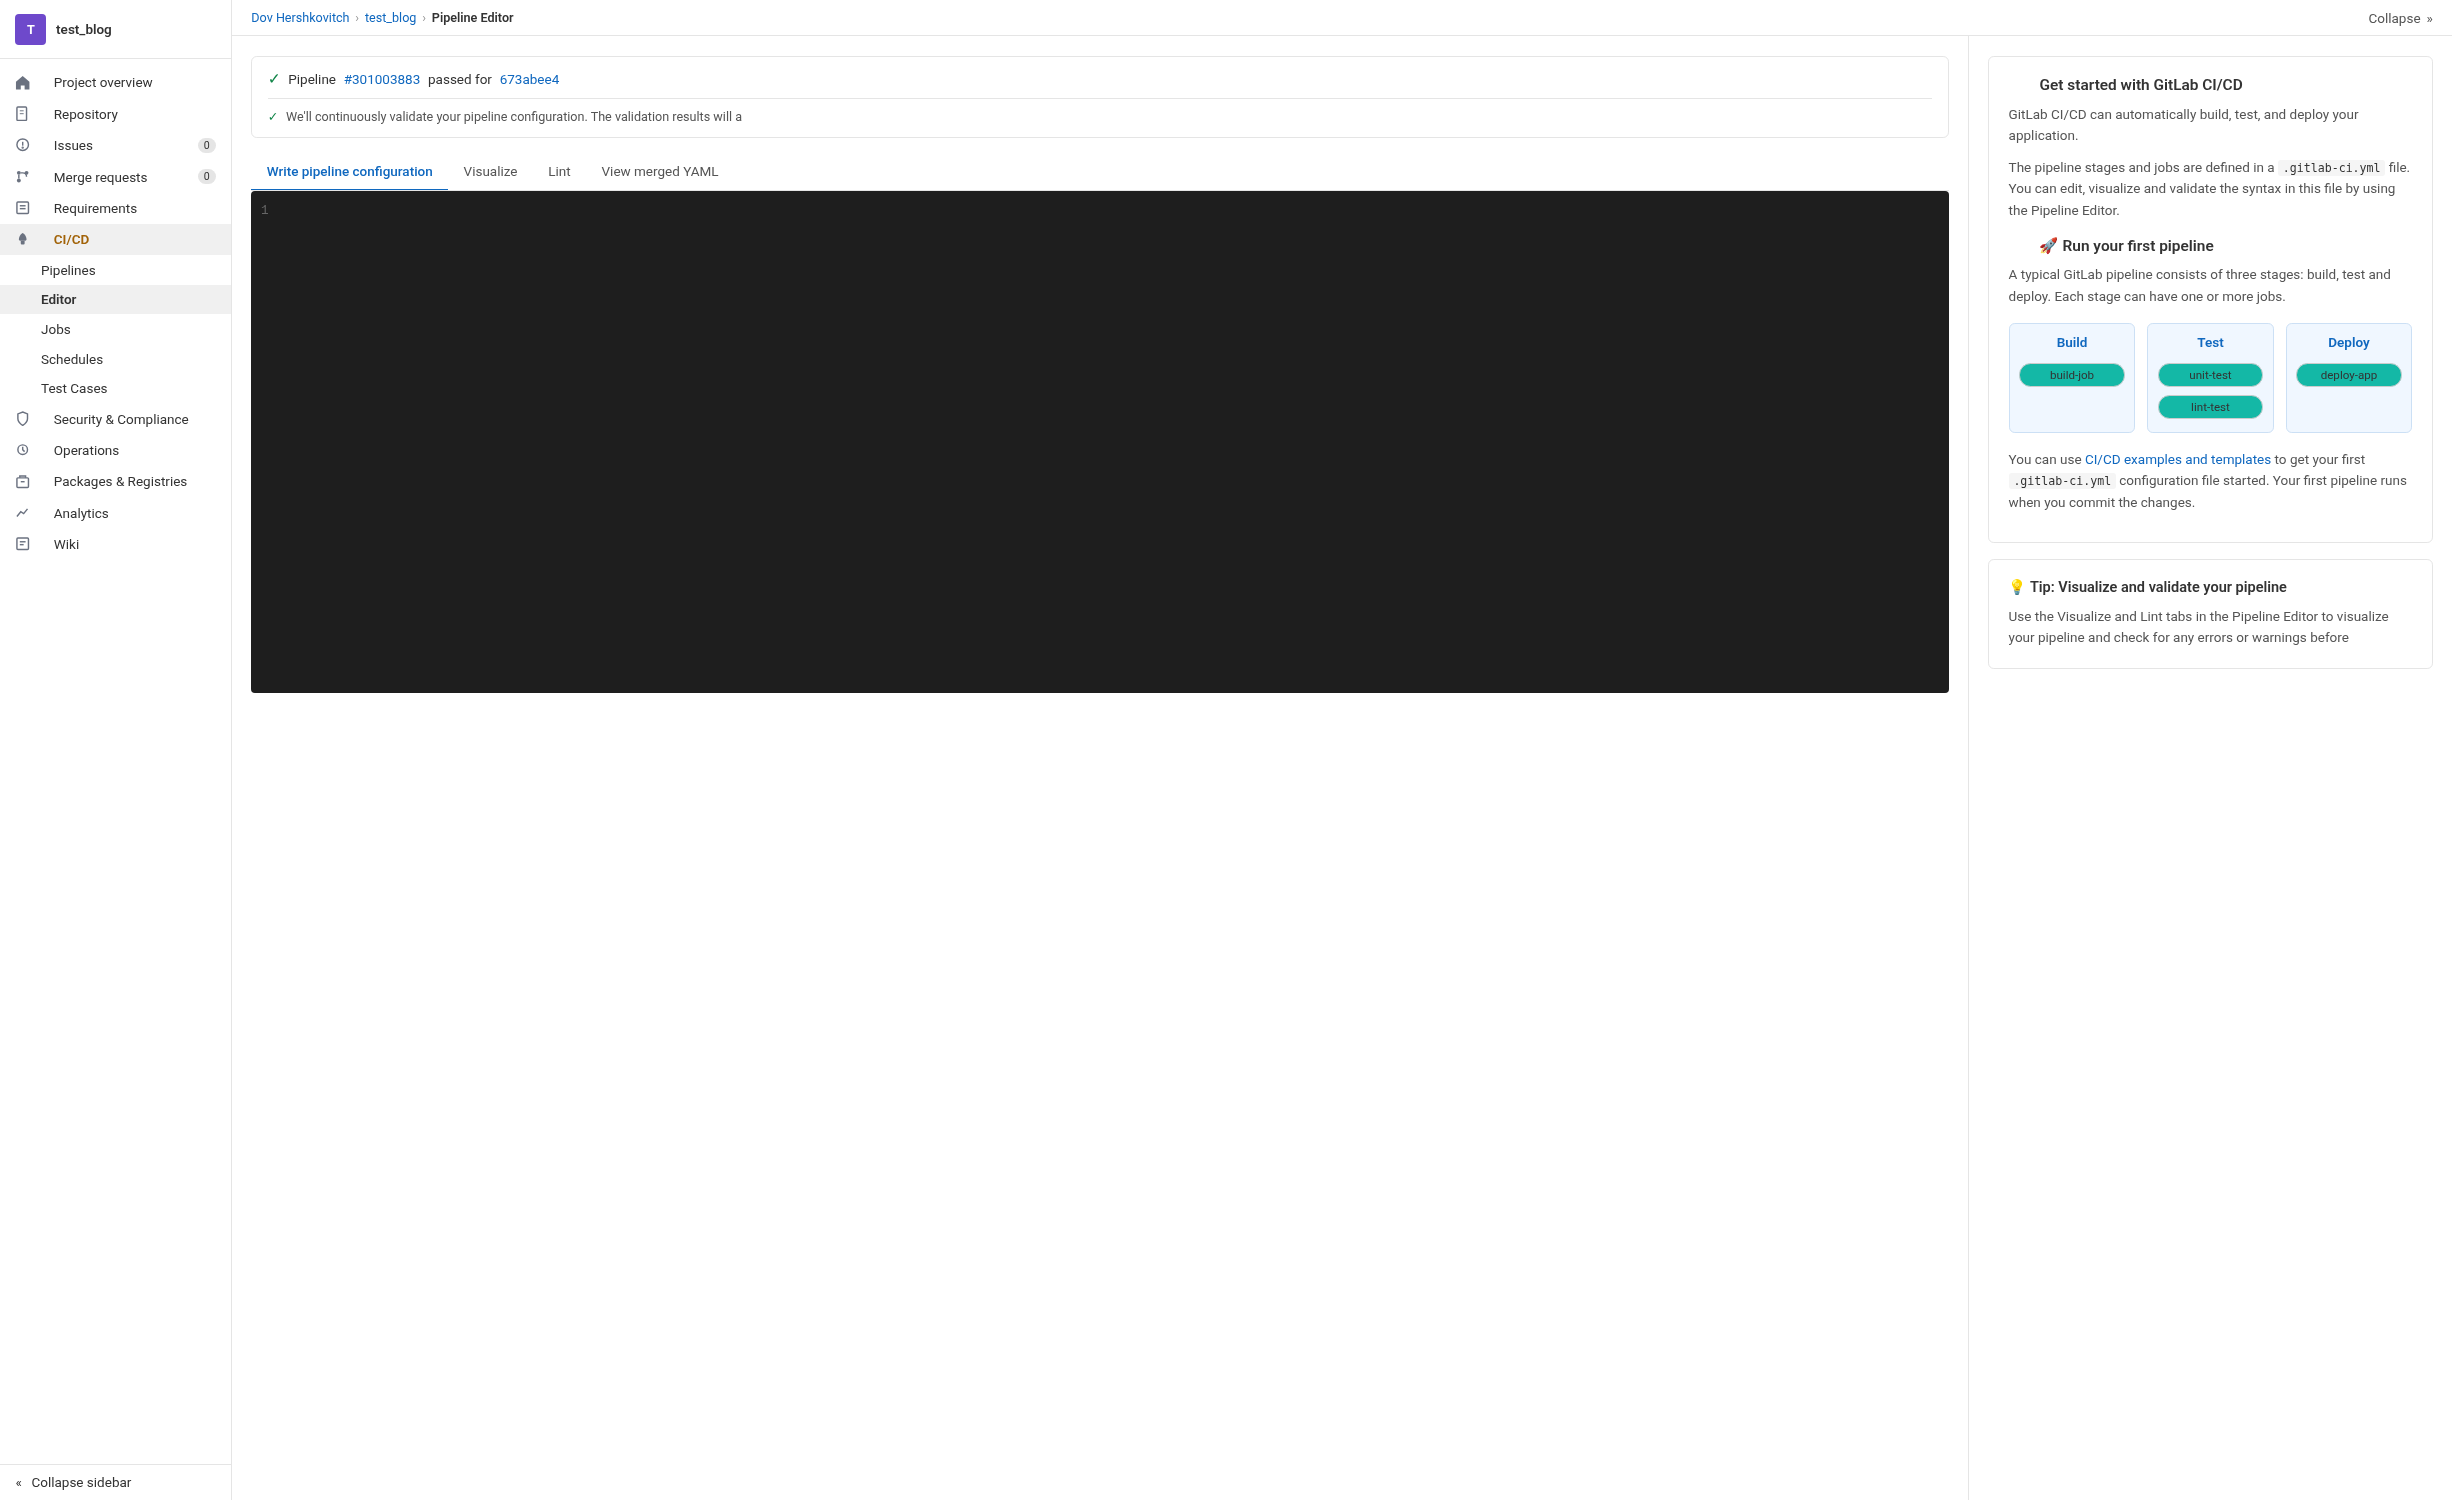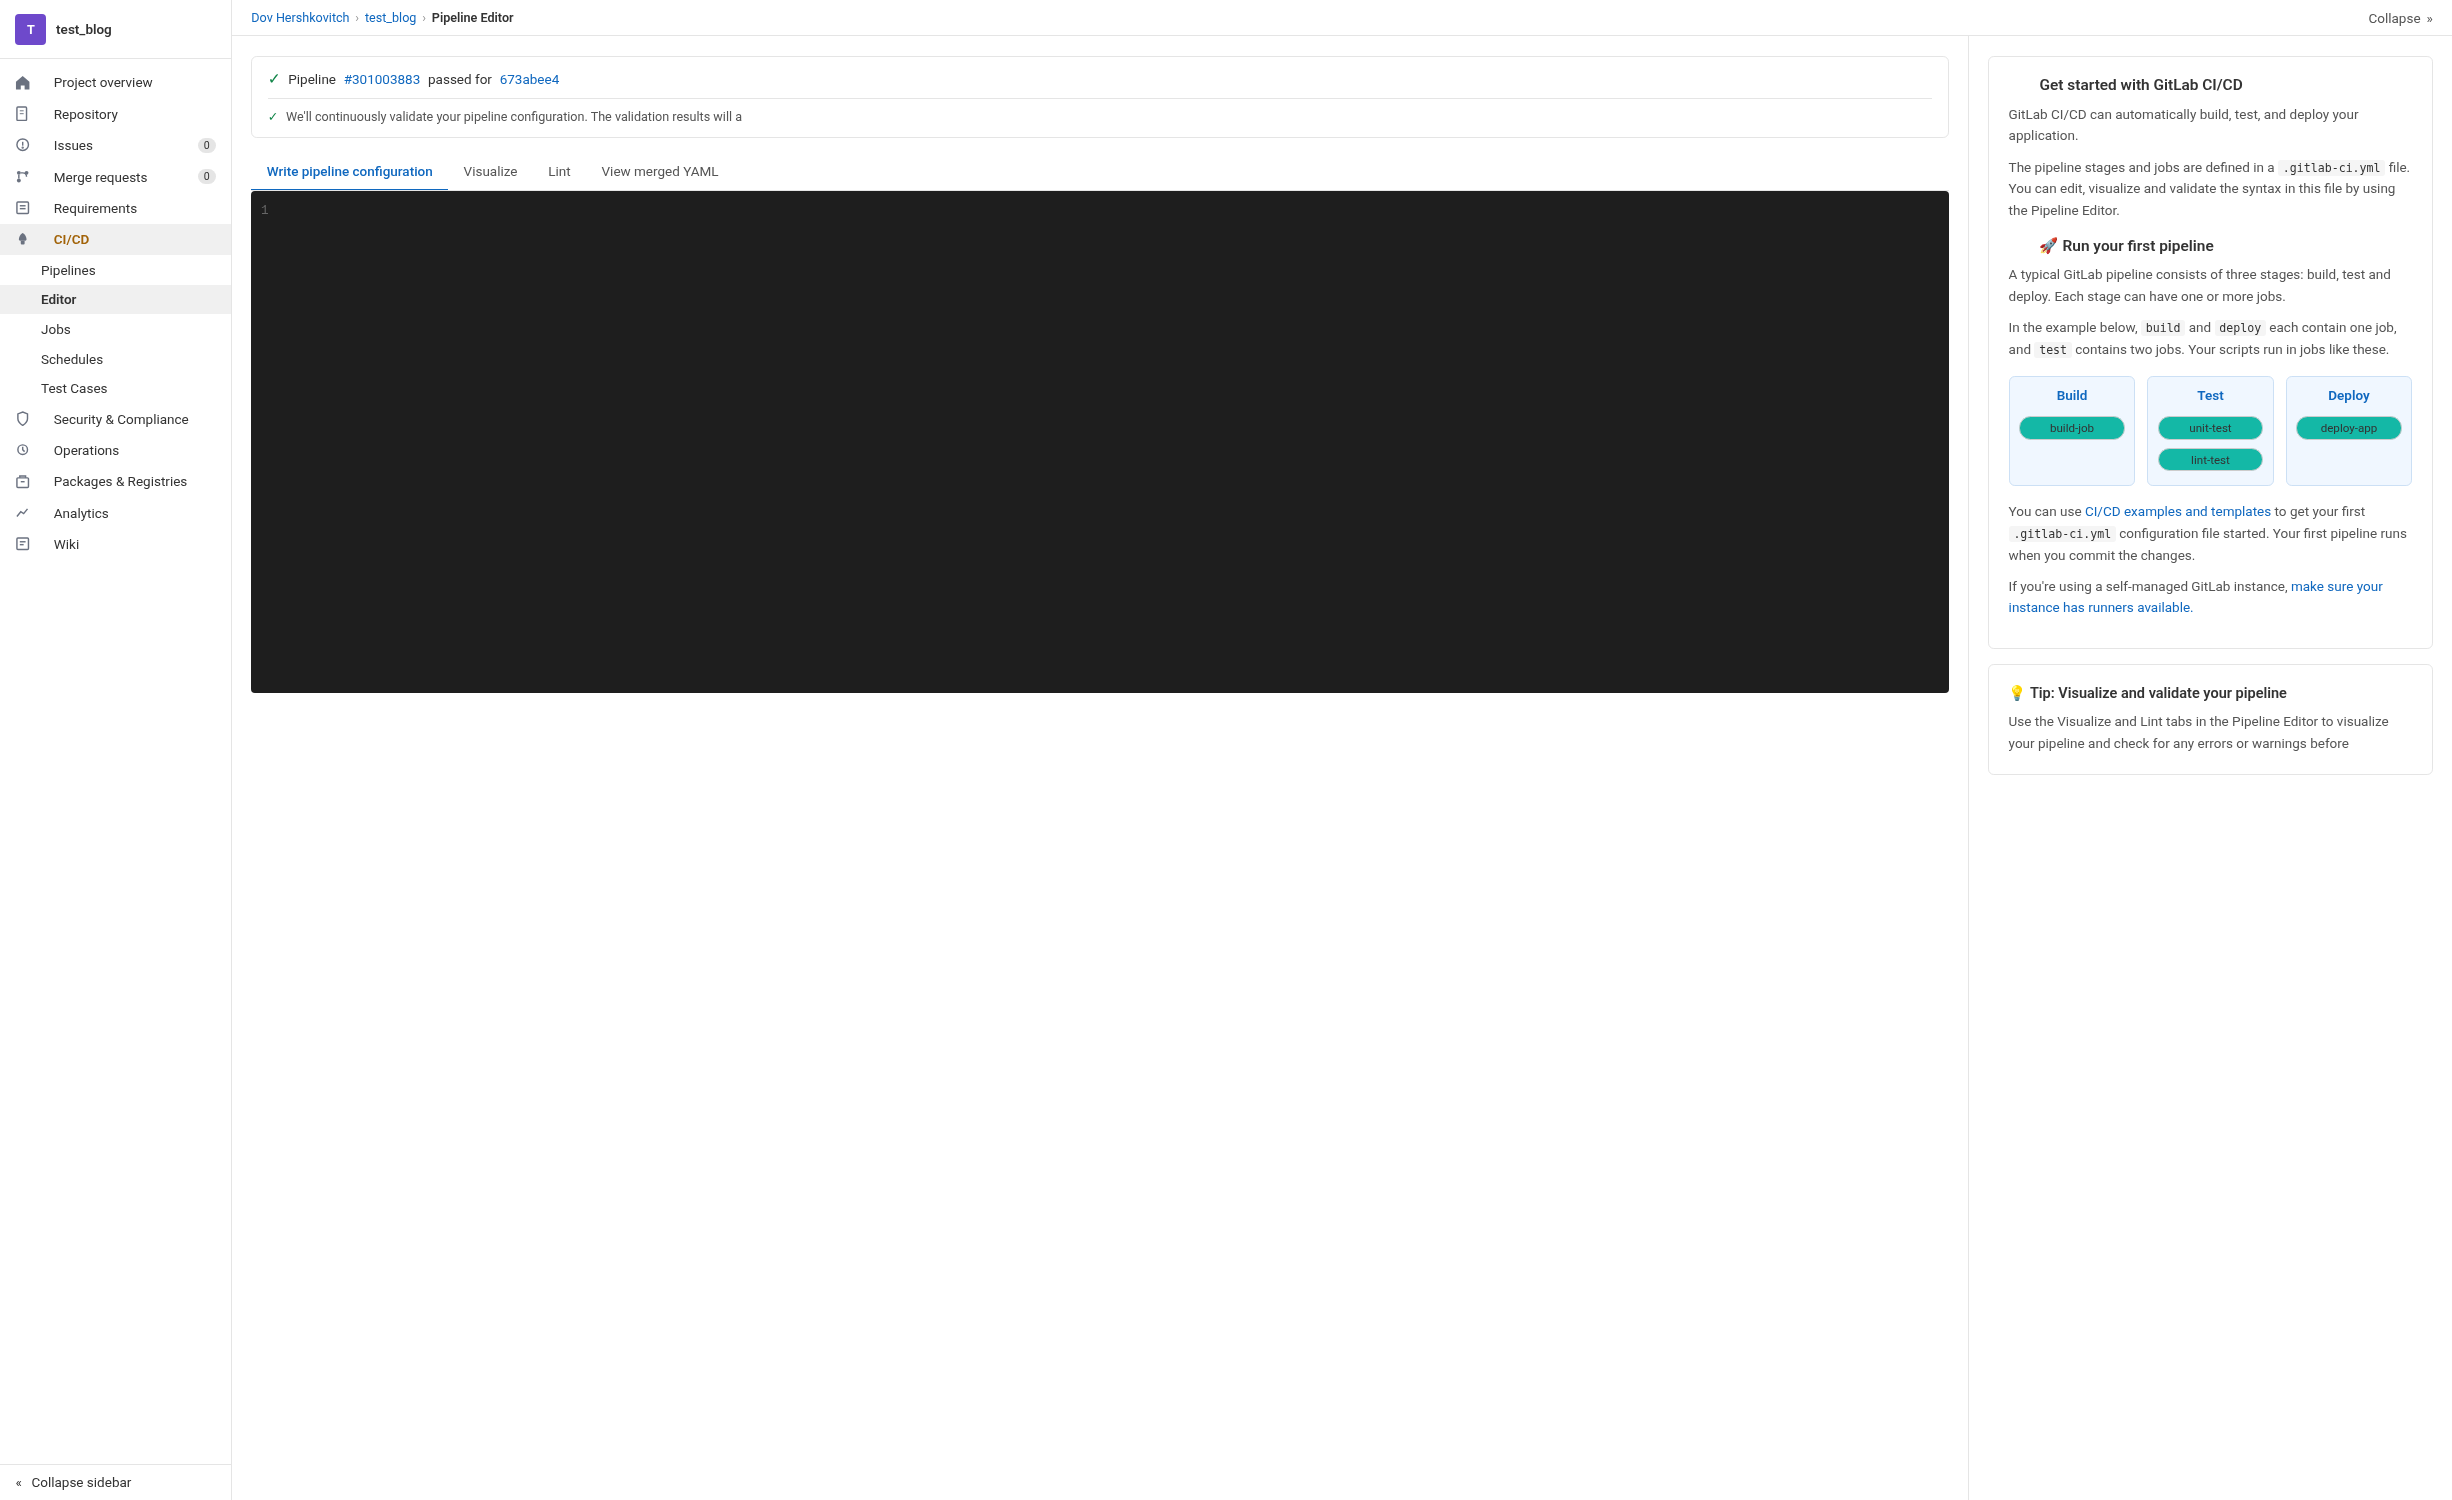--- a/index.html
+++ b/index.html
@@ -264,46 +264,40 @@
 
       <div class="info-card">
         <h3>Get started with GitLab CI/CD</h3>
         <p>GitLab CI/CD can automatically build, test, and deploy your application.</p>
         <p>
           <span>The pipeline stages and jobs are defined in a </span><code>.gitlab-ci.yml</code><span> file. You can edit, visualize and validate the syntax in this file by using the Pipeline Editor.</span>
         </p>
 
         <h3 style="margin-top:15.4px;">🚀 Run your first pipeline</h3>
         <p>A typical GitLab pipeline consists of three stages: build, test and deploy. Each stage can have one or more jobs.</p>
-        <p style="margin-top:7.7px;">
-          <span>In the example below, </span><code>build</code><span> and </span><code>deploy</code><span> each contain one job, and </span><code>test</code><span> contains two jobs. Your scripts run in jobs like these.</span>
-        </p>
 
         <div class="stages-diagram">
           <div class="stage-box">
             <div class="stage-title">Build</div>
             <div class="stage-job">build-job</div>
           </div>
           <div class="stage-box">
             <div class="stage-title">Test</div>
             <div class="stage-job">unit-test</div>
             <div class="stage-job">lint-test</div>
           </div>
           <div class="stage-box">
             <div class="stage-title">Deploy</div>
             <div class="stage-job">deploy-app</div>
           </div>
         </div>
 
         <p>
           <span>You can use </span><a href="#">CI/CD examples and templates</a><span> to get your first </span> <code>.gitlab-ci.yml</code><span> configuration file started. Your first pipeline runs when you commit the changes.</span>
         </p>
-        <p style="margin-top:9.7px;">
-          <span>If you're using a self-managed GitLab instance, </span><a href="#">make sure your instance has runners available.</a>
-        </p>
       </div>
 
       <div class="tip-card">
         <h3>
           <span>💡</span>
           <span>Tip: Visualize and validate your pipeline</span>
         </h3>
         <p style="margin-top:7.7px;">Use the Visualize and Lint tabs in the Pipeline Editor to visualize your pipeline and check for any errors or warnings before</p>
       </div>
     </div>

